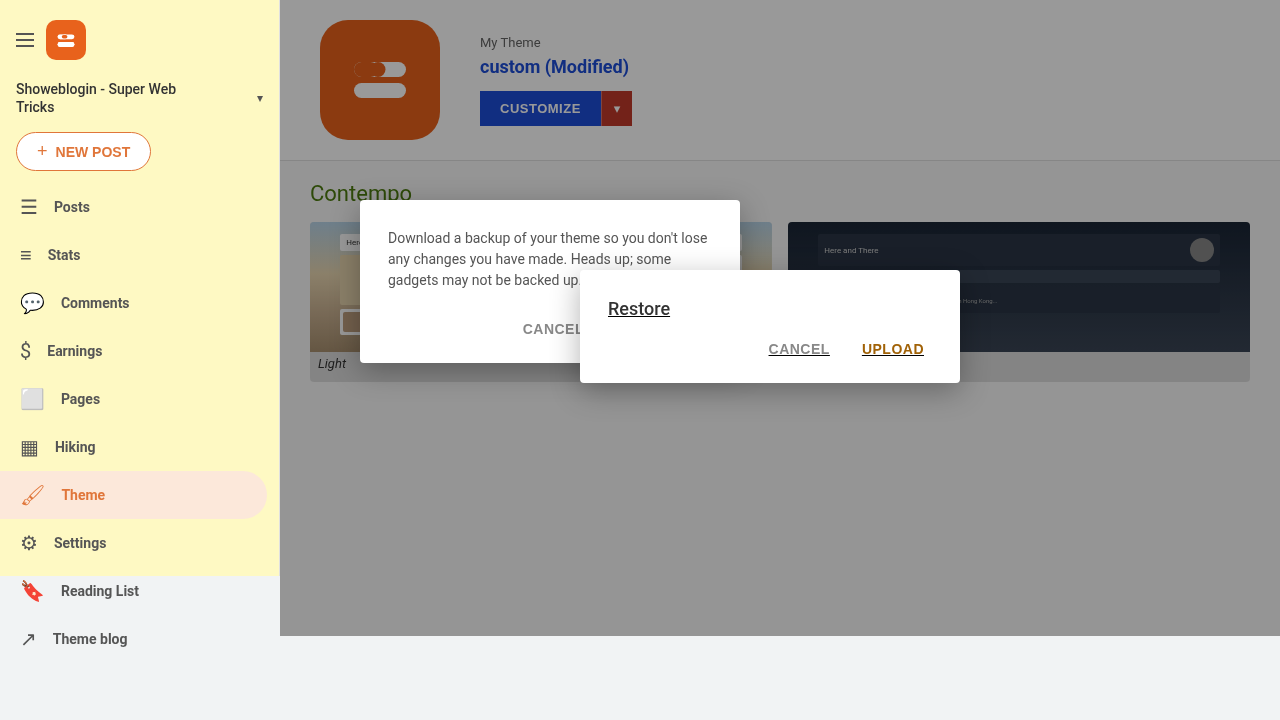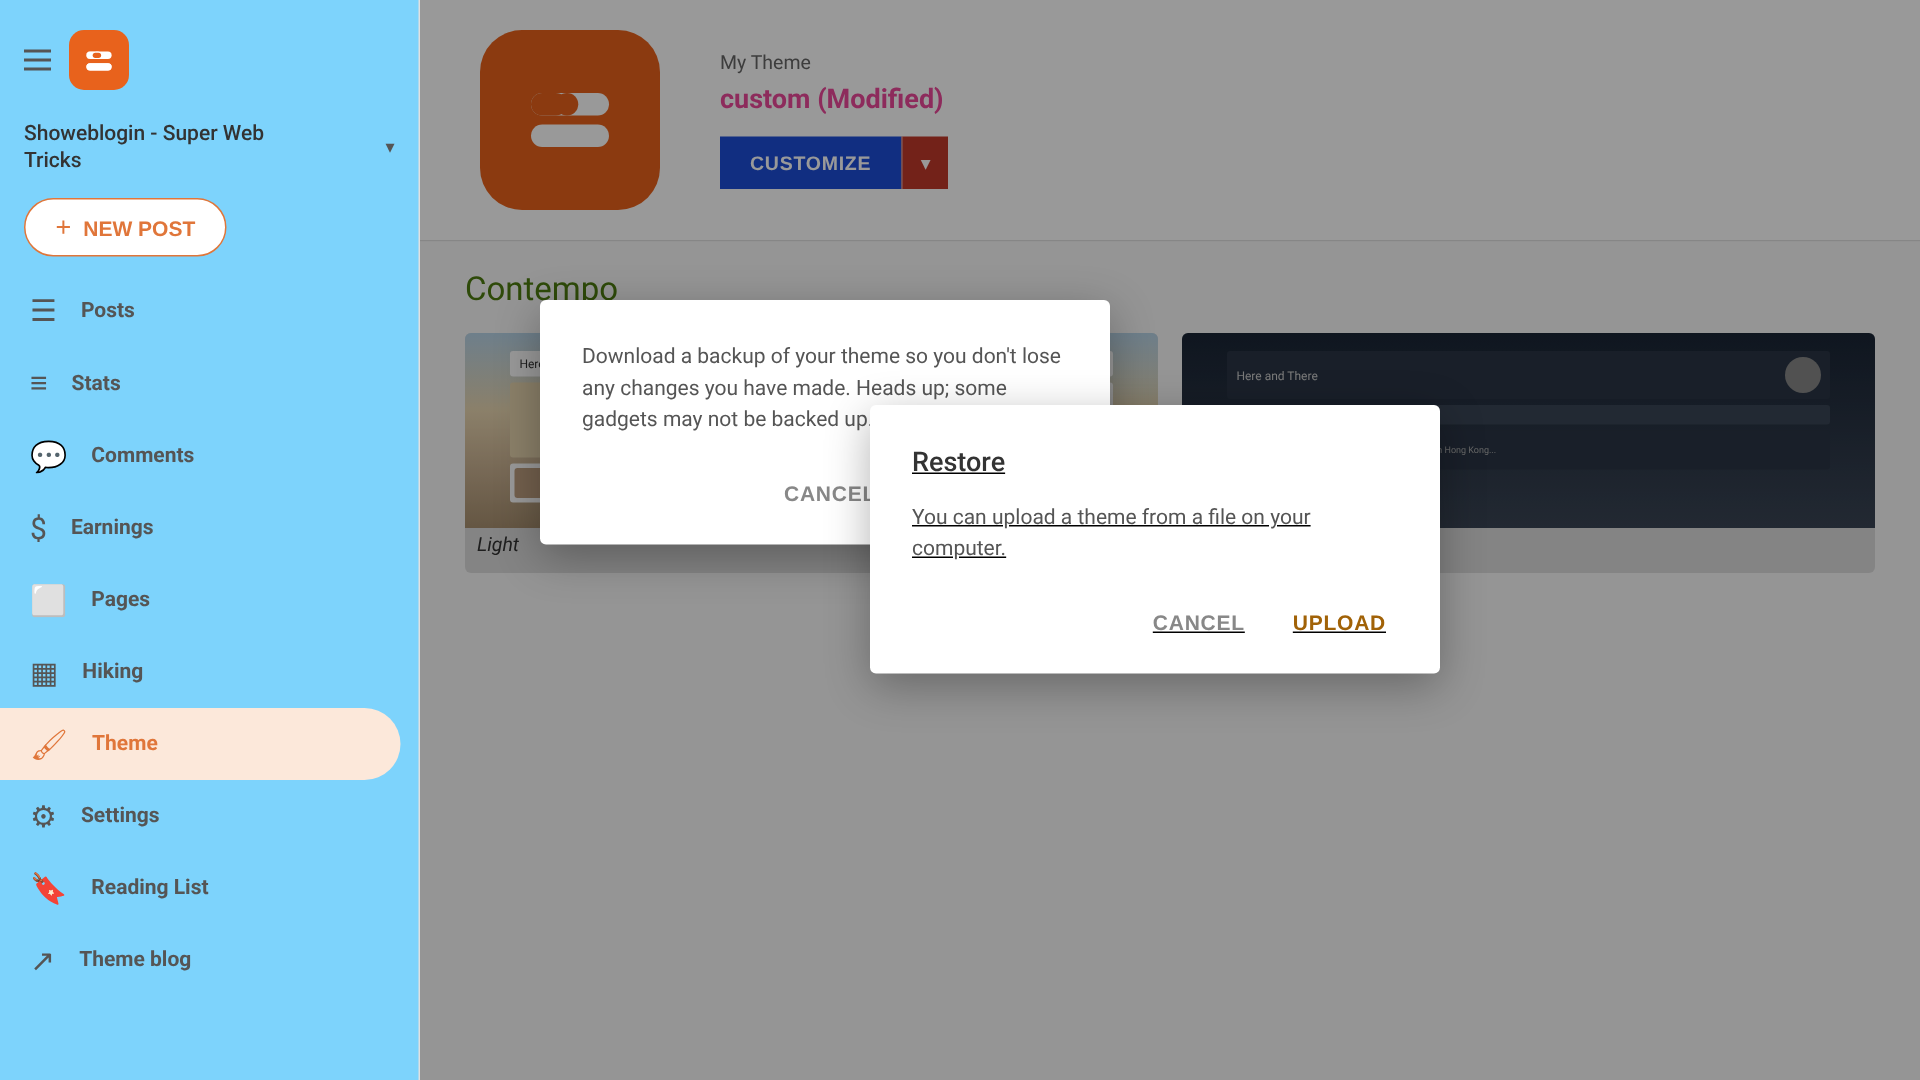--- a/index.html
+++ b/index.html
@@ -2,22 +2,22 @@
 <html><head>
   <meta charset="utf-8">
   <style>
     * { margin: 0; padding: 0; box-sizing: border-box; }
     body { font-family: 'Roboto', Arial, sans-serif; background: #f1f3f4; width: 1280px; height: 720px; overflow: hidden; display: flex; }
 
     
     .sidebar {
       width: 280px;
       min-width: 280px;
-      background: #7dd3fc;
-      height: 720px;
+      background: #fef9c3;
+      height: 576px;
       display: flex;
       flex-direction: column;
       border-right: 1px solid #e0e0e0;
       padding-top: 8px;
     }
     .sidebar-header {
       display: flex;
       align-items: center;
       padding: 12px 16px;
       gap: 12px;
@@ -69,42 +69,42 @@
       margin-right: 12px;
     }
     .nav-item.active { color: #e0763a; background: #fce8da; }
     .nav-item .nav-icon { font-size: 20px; }
     .nav-item .nav-label { font-weight: 700; }
 
     
     .main-content {
       flex: 1;
       background: #f8f8f8;
-      height: 720px;
+      height: 636px;
       overflow: hidden;
       position: relative;
     }
 
     
     .theme-header {
       display: flex;
       align-items: center;
       padding: 20px 40px;
       background: #fff;
       border-bottom: 1px solid #e0e0e0;
       gap: 40px;
     }
     .blogger-icon-large {
       width: 120px; height: 120px; background: #e8621c;
       border-radius: 28px; display: flex; align-items: center; justify-content: center;
     }
     .blogger-icon-large svg { width: 80px; height: 80px; }
     .theme-info { display: flex; flex-direction: column; gap: 6px; }
     .my-theme-label { font-size: 13px; color: #666; }
-    .theme-name { font-size: 18px; font-weight: 700; color: #ec4899; }
+    .theme-name { font-size: 18px; font-weight: 700; color: #1d4ed8; }
     .customize-btn-group { display: flex; align-items: center; margin-top: 8px; }
     .customize-btn {
       background: #1d4ed8; color: #fff; border: none;
       padding: 10px 20px; font-size: 13px; font-weight: 600;
       cursor: pointer; border-radius: 0; letter-spacing: 0.5px;
     }
     .customize-arrow {
       background: #c0392b; color: #fff; border: none; border-left: 1px solid rgba(255,255,255,0.3);
       padding: 10px 12px; font-size: 13px; cursor: pointer;
     }
@@ -327,19 +327,18 @@
   <div class="backup-dialog">
     <div class="dialog-text">Download a backup of your theme so you don't lose any changes you have made. Heads up; some gadgets may not be backed up.</div>
     <div class="dialog-actions">
       <button class="btn-cancel">CANCEL</button>
       <button class="btn-action">DOWNLOAD</button>
     </div>
   </div>
 
   <div class="restore-dialog">
     <div class="dialog-title">Restore</div>
-    <div class="dialog-text">You can upload a theme from a file on your computer.</div>
     <div class="dialog-actions">
       <button class="btn-cancel">CANCEL</button>
       <button class="btn-action">UPLOAD</button>
     </div>
   </div>
 </div>
 
 </body></html>

